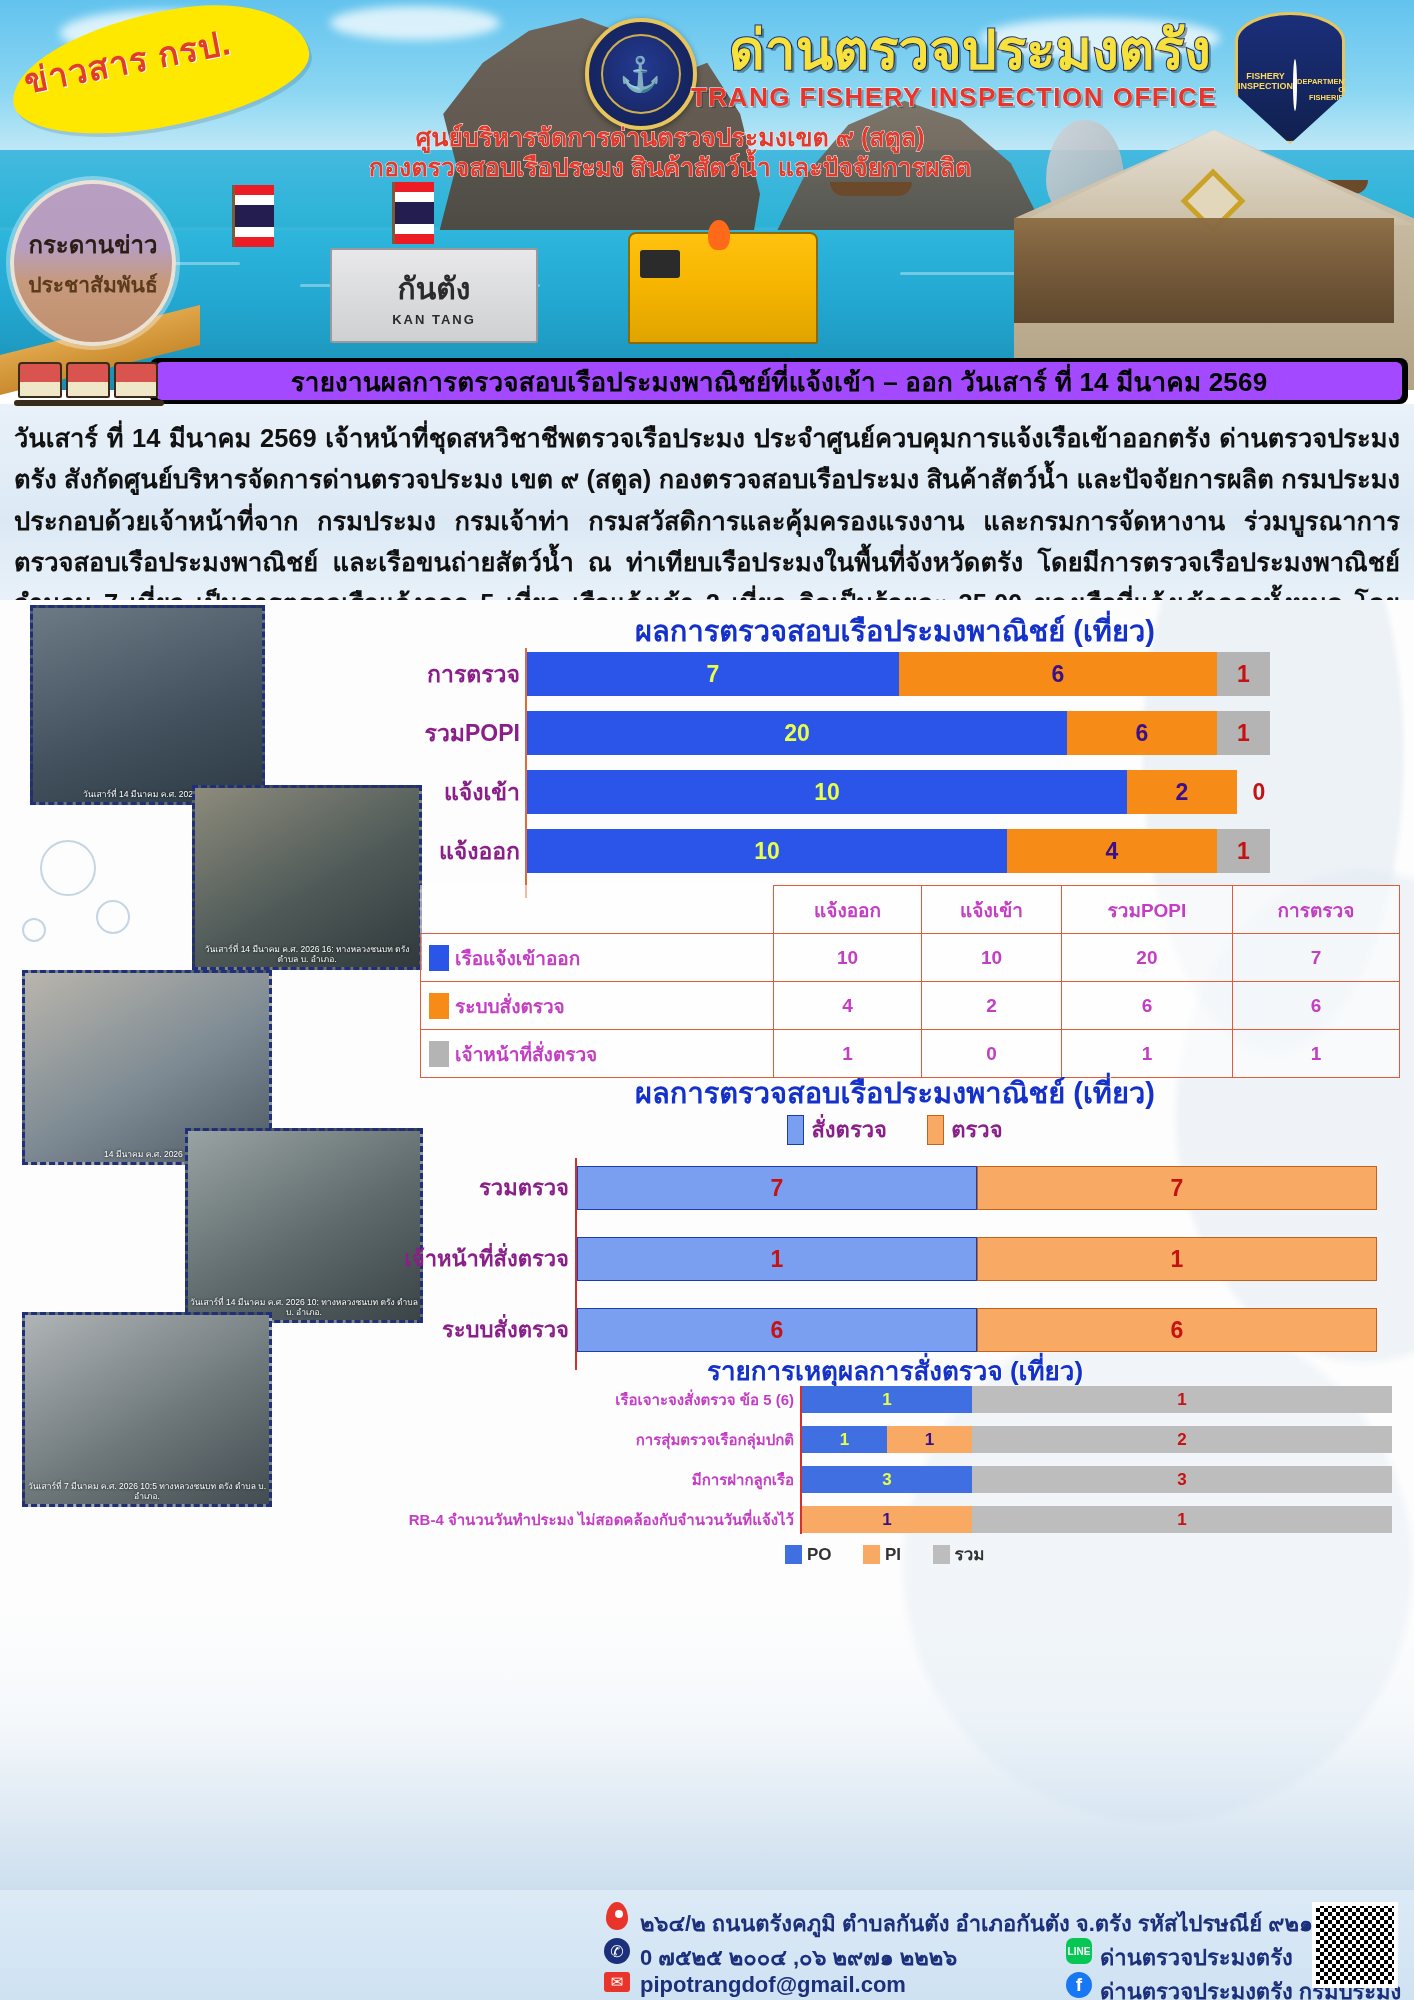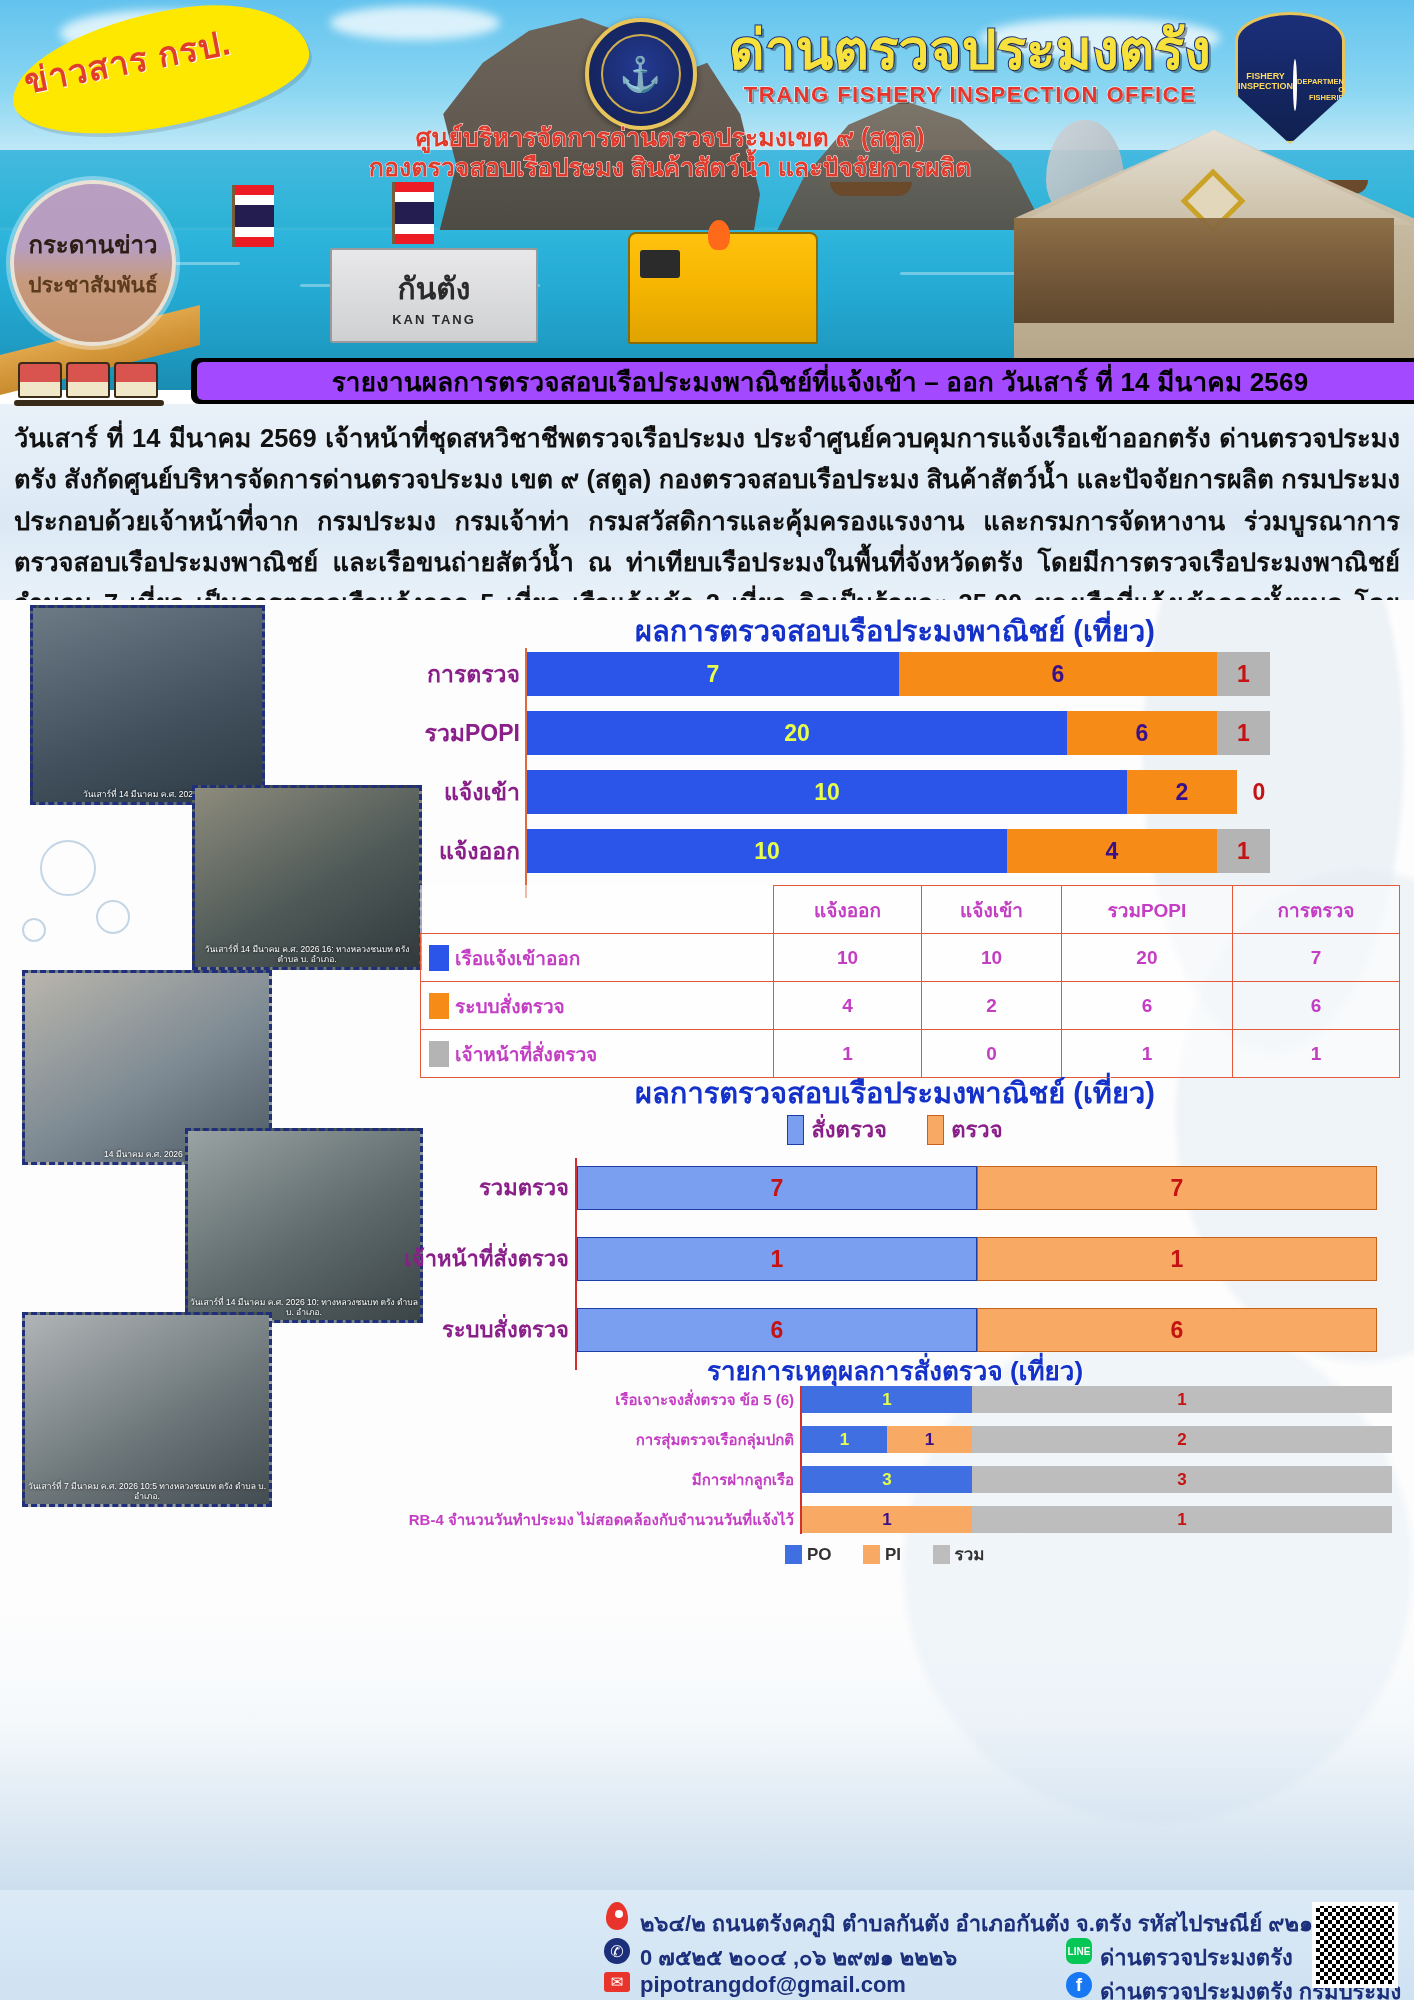--- a/index.html
+++ b/index.html
@@ -87,22 +87,22 @@
 
   .office-th {
     position:absolute; left:700px; top:22px; width:540px;
     font-size:55px; font-weight:bold; color:#f7e23d;
     -webkit-text-stroke:2px #1c2f7a;
     paint-order:stroke fill;
     text-align:center; line-height:1.05;
     text-shadow:3px 3px 0 rgba(0,0,0,.35);
   }
   .office-en {
-    position:absolute; left:700px; top:82px; width:540px;
-    font-size:22px; font-weight:bold; color:#e8342a;
+    position:absolute; left:684px; top:82px; width:540px;
+    font-size:26px; font-weight:bold; color:#e8342a;
     -webkit-text-stroke:1px #fff;
     paint-order:stroke fill;
     text-align:center; letter-spacing:1.5px;
     text-shadow:2px 2px 0 rgba(0,0,0,.25);
   }
   .sub1, .sub2 {
     position:absolute; width:760px; left:290px;
     text-align:center; font-weight:bold; color:#e03b2c;
     -webkit-text-stroke:.8px #fff; paint-order:stroke fill;
     font-size:25px; line-height:1.25;
@@ -167,21 +167,21 @@
     background:linear-gradient(to bottom,#b89fc2 0%, #b79ec0 40%, #c79a7c 62%, #c08f6e 100%);
     border:4px solid #e9e2d5;
     box-shadow:0 0 0 4px rgba(255,255,255,.35);
     display:flex; flex-direction:column; align-items:center; justify-content:center;
     z-index:5;
   }
   .news-circle .l1 { font-size:24px; font-weight:bold; color:#2b1d13; }
   .news-circle .l2 { font-size:21px; font-weight:bold; color:#5b3a1e; margin-top:4px;}
 
   
-  .titlebar-wrap { position:absolute; left:0; top:358px; width:1336px; height:46px;margin-left:41px; }
+  .titlebar-wrap { position:absolute; left:0; top:358px; width:1336px; height:46px; }
   .titlebar-black {
     position:absolute; left:150px; top:0; width:1258px; height:46px;
     background:#000; border-radius:8px;
   }
   .titlebar {
     position:absolute; left:156px; top:4px; width:1246px; height:38px;
     background:#a349ff; border-radius:6px;
     display:flex; align-items:center; justify-content:center;
   }
   .titlebar span {

